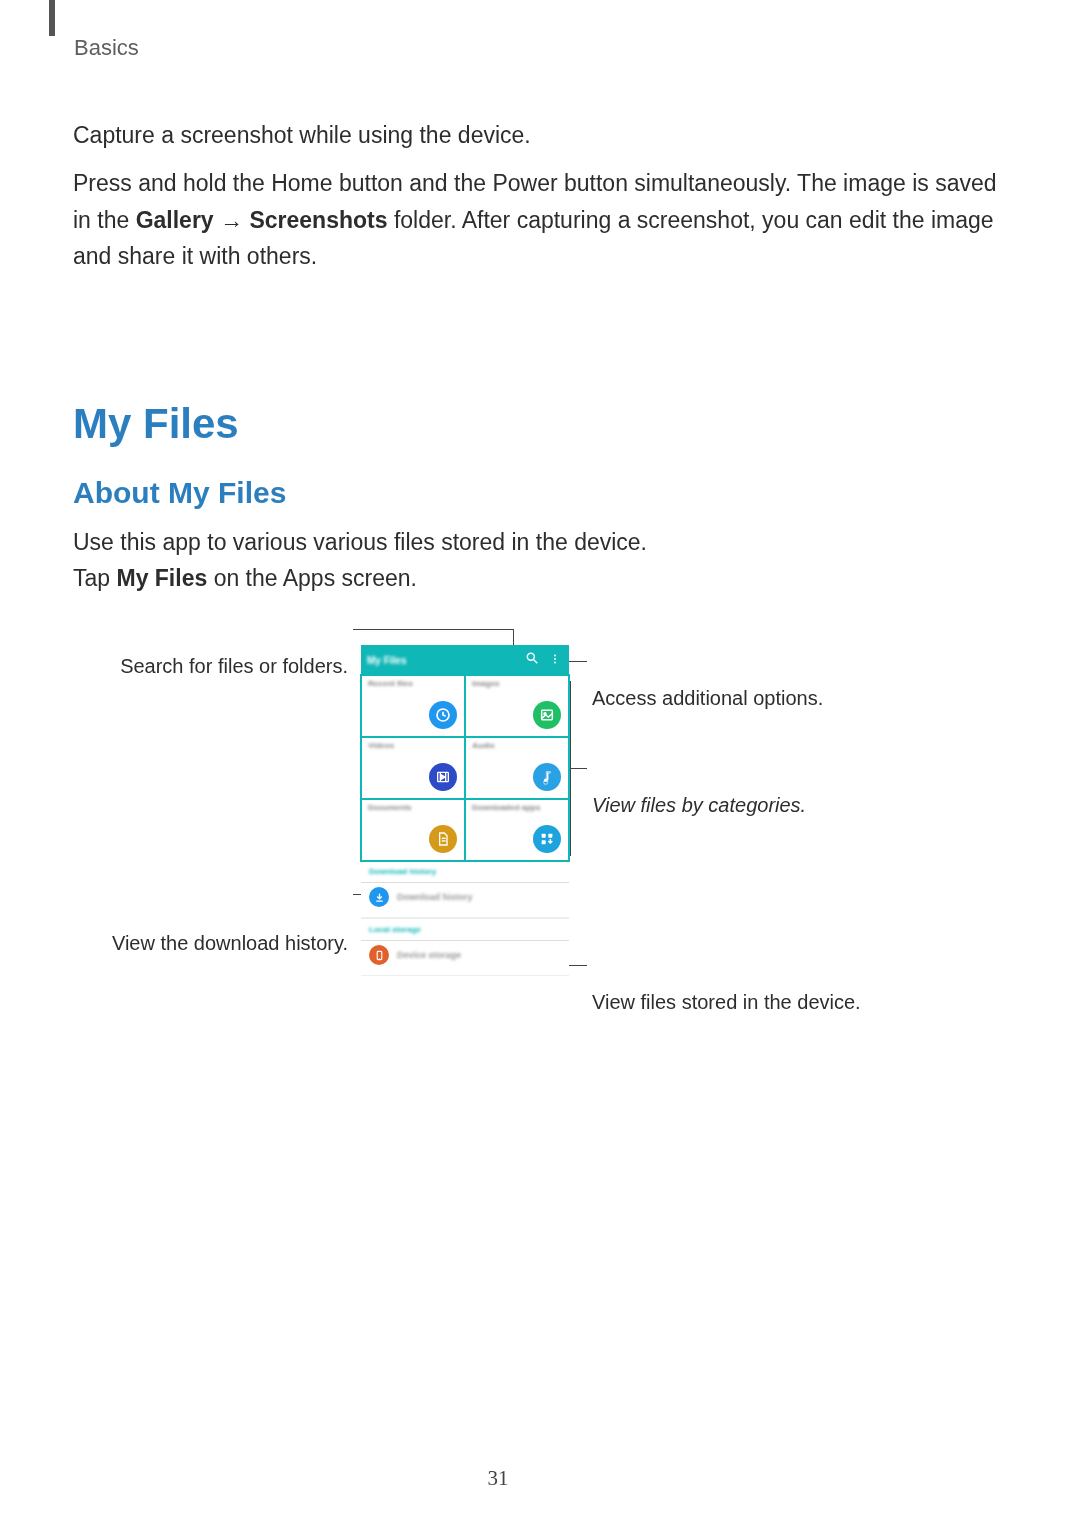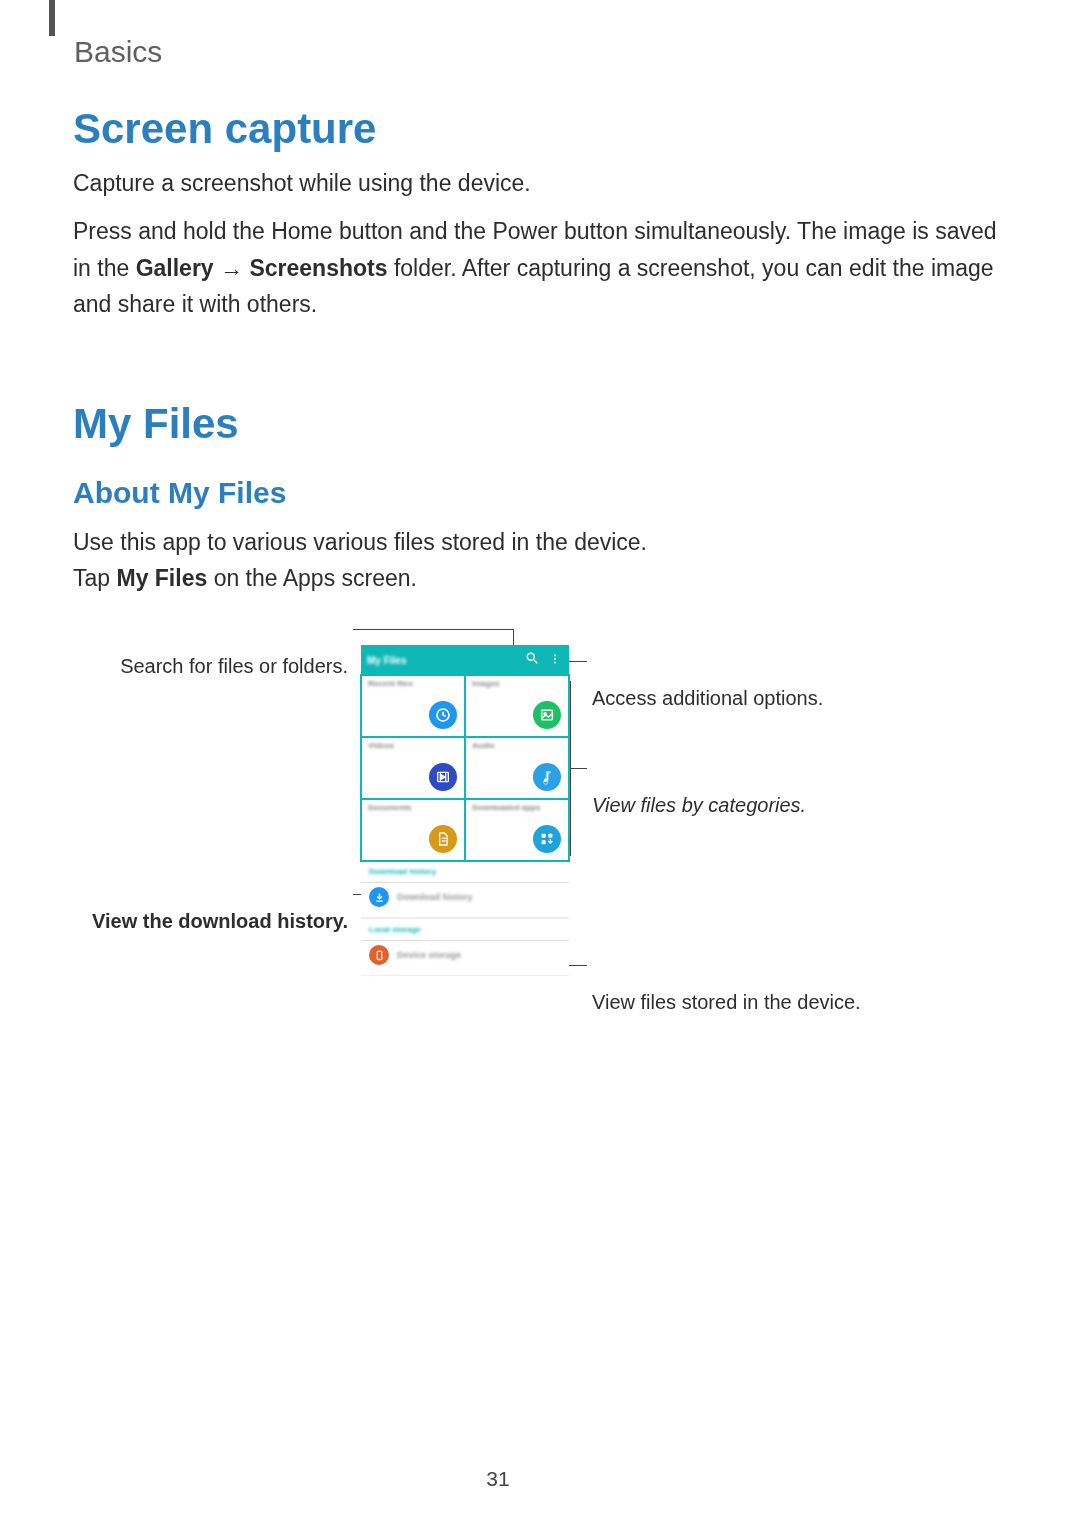--- a/index.html
+++ b/index.html
@@ -24,21 +24,21 @@
     left: 49px;
     top: 0;
     width: 6px;
     height: 36px;
     background: #555;
   }
   .breadcrumb {
     position: absolute;
     left: 74px;
     top: 35px;
-    font-size: 30px;
+    font-size: 22px;
     color: #5f5f5f;
   }
   
   .h1 {
     font-size: 42px;
     font-weight: 700;
     color: #2c7fbf;
   }
   .h2 {
     font-size: 30px;
@@ -198,33 +198,33 @@
     flex: 0 0 auto;
   }
   .page-number {
     position: absolute;
     bottom: 36px;
     left: 0;
     width: 996px;
     text-align: center;
     font-size: 21px;
     color: #444;
+    font-family: Liberation Serif, serif;
   }
   svg { display: block; }
 </style>
 </head>
 <body>
 
 <div class="page">
 
   <div class="tab-mark"></div>
   <div class="breadcrumb">Basics</div>
 
   <div class="section1">
-    <div class="h1">Screen capture</div>
     <div class="body-text">Capture a screenshot while using the device.</div>
     <div class="body-text">
       <span>Press and hold the Home button and the Power button simultaneously. The image is saved in the </span><b>Gallery</b><span> → </span><b>Screenshots</b><span> folder. After capturing a screenshot, you can edit the image and share it with others.</span>
     </div>
   </div>
 
   <div class="section2">
     <div class="h1">My Files</div>
     <div class="h2">About My Files</div>
     <div class="body-text">Use this app to various various files stored in the device.</div>
@@ -232,21 +232,21 @@
       <span>Tap </span><b>My Files</b><span> on the Apps screen.</span>
     </div>
   </div>
 
   <div class="diagram">
 
     <div class="callout left" style="left:-25px; top:4px; width:300px;">Search for files or folders.</div>
     <div class="leader" style="left:280px; top:14px; width:160px;"></div>
     <div class="leader-tick" style="left:440px; top:14px; height:30px;"></div>
 
-    <div class="callout left" style="left:-25px; top:259px; width:300px;font-weight:bold;">View the download history.</div>
+    <div class="callout left" style="left:-25px; top:281px; width:300px;">View the download history.</div>
     <div class="leader" style="left:280px; top:279px; width:24px;"></div>
 
     <div class="callout" style="left:519px; top:36px;">Access additional options.</div>
     <div class="leader" style="left:492px; top:46px; width:22px;"></div>
     <div class="leader-tick" style="left:487px; top:40px; height:12px;"></div>
 
     <div class="callout" style="left:519px; top:143px;font-style:italic;">View files by categories.</div>
     <div class="leader" style="left:498px; top:153px; width:16px;"></div>
     <div class="leader-tick" style="left:497px; top:66px; height:174px;"></div>
     <div class="leader" style="left:497px; top:66px; width:6px; left:492px;"></div>

